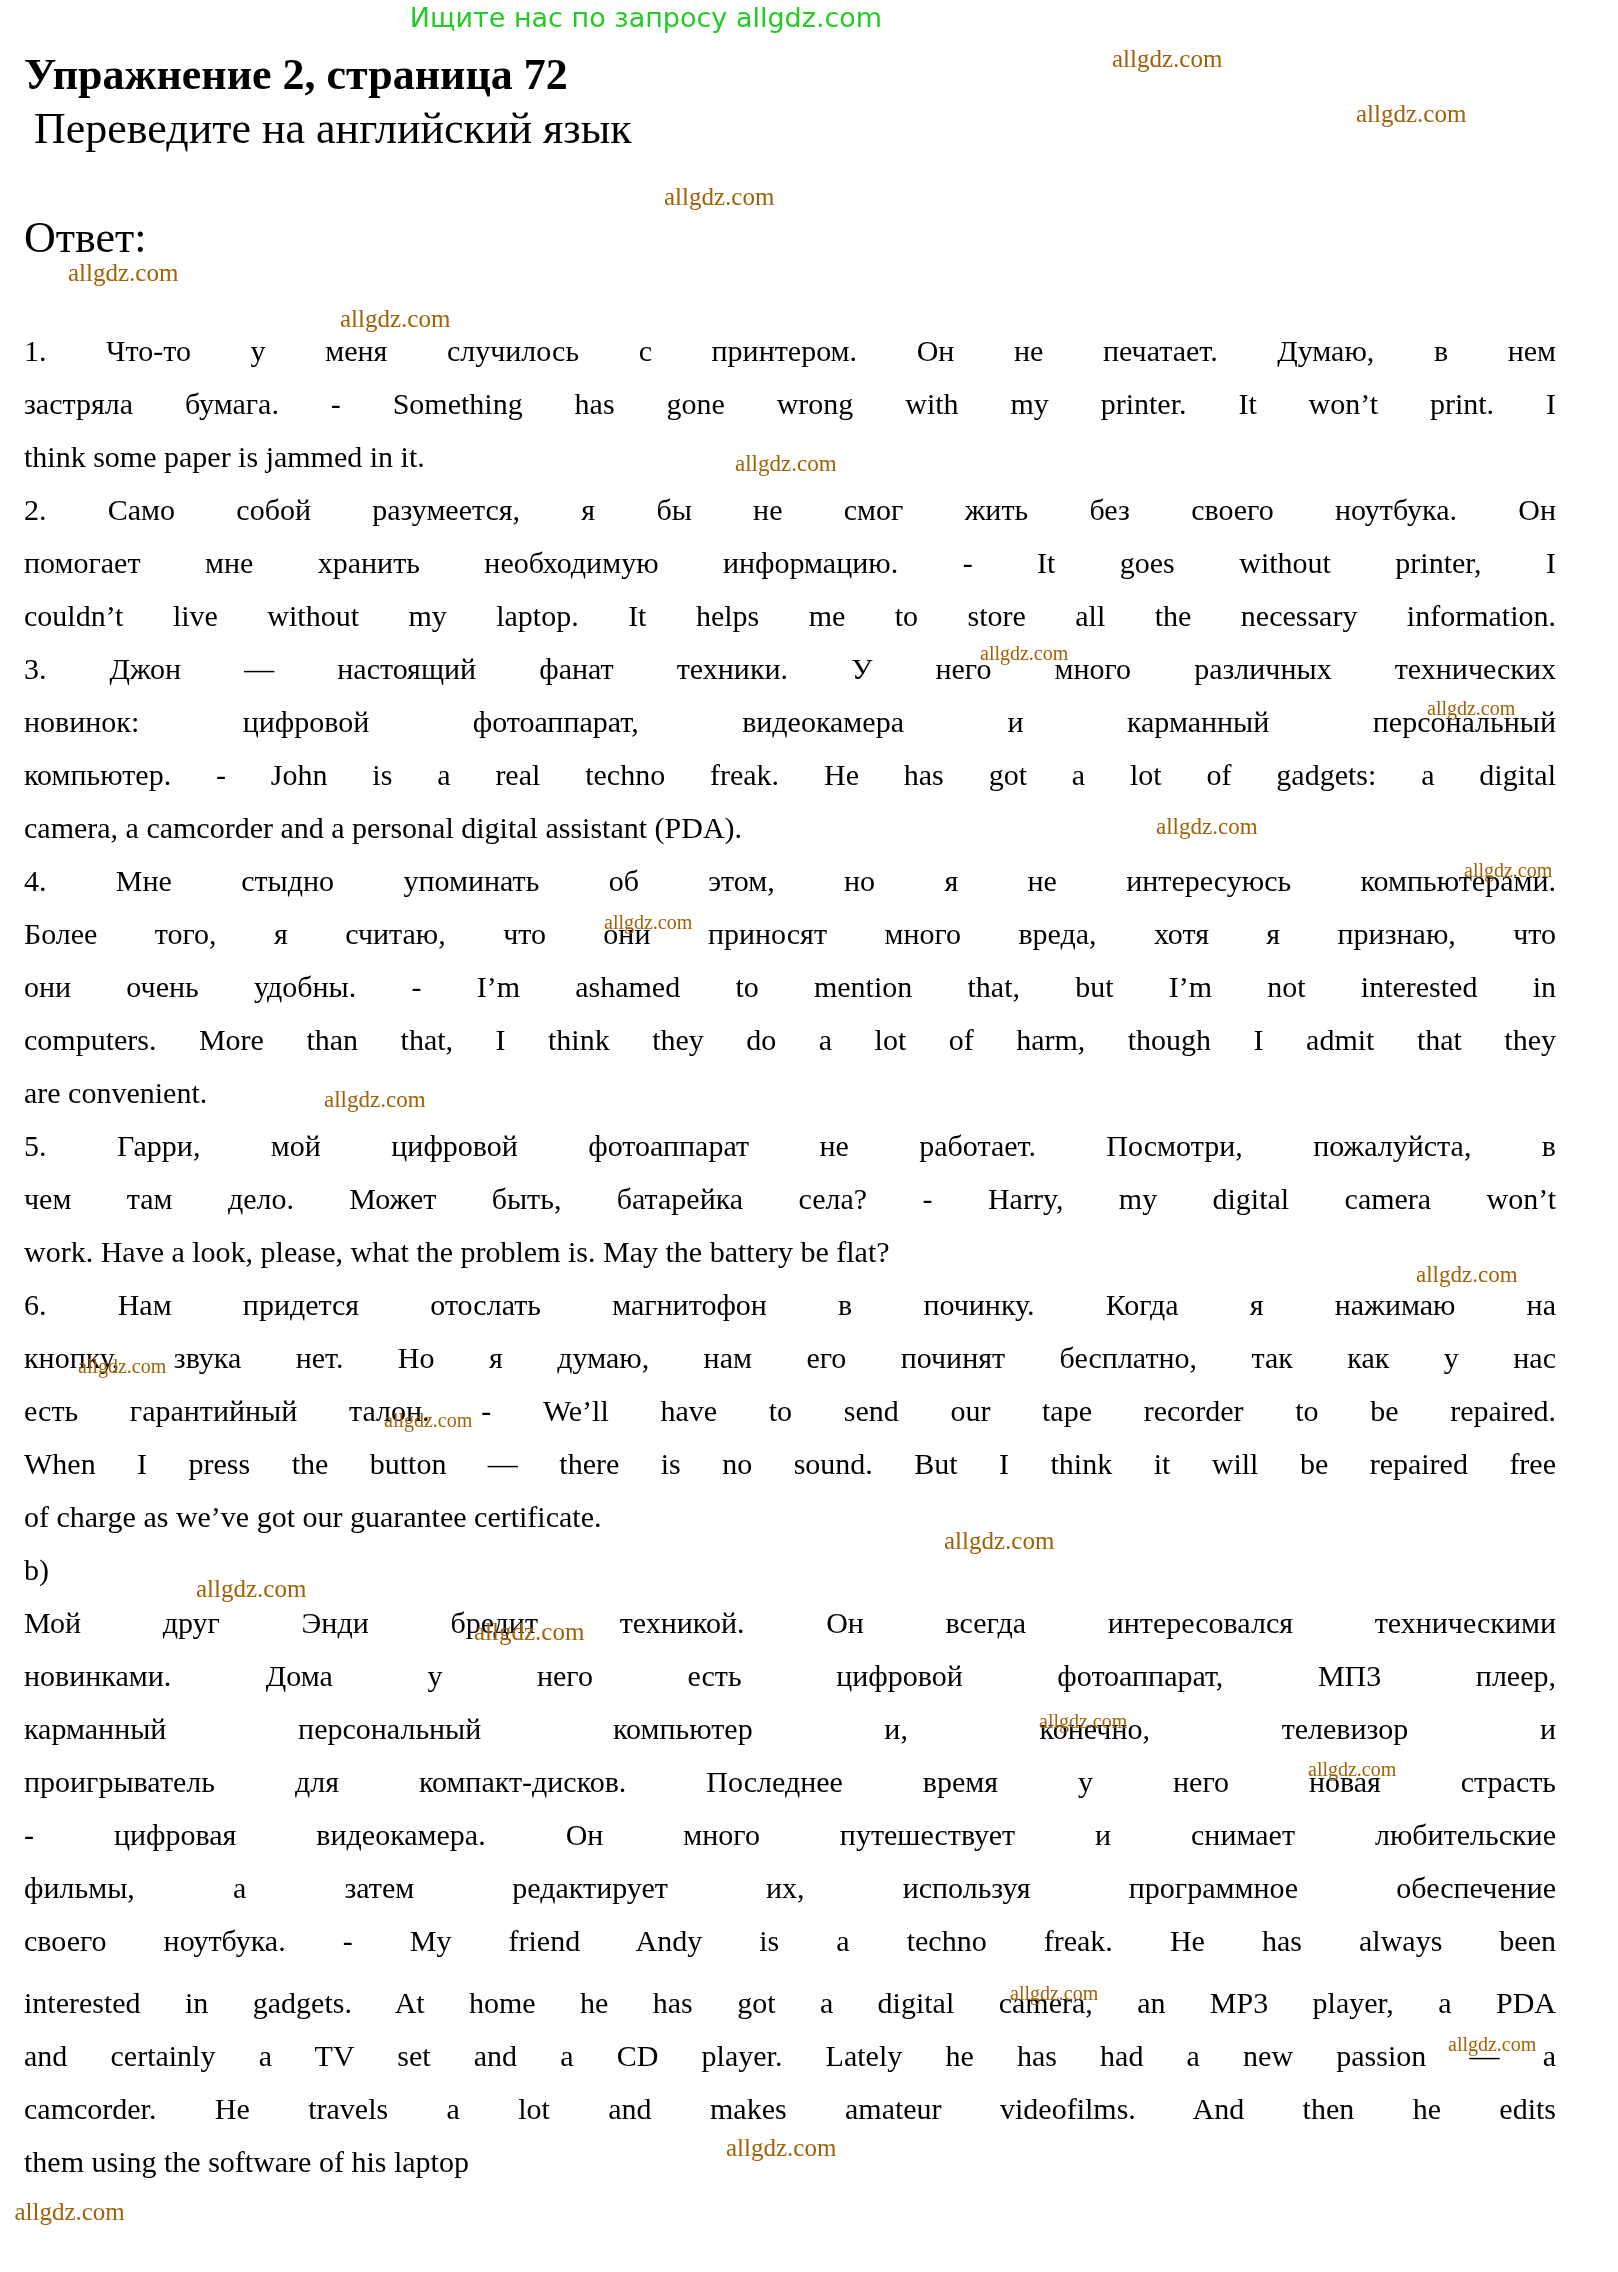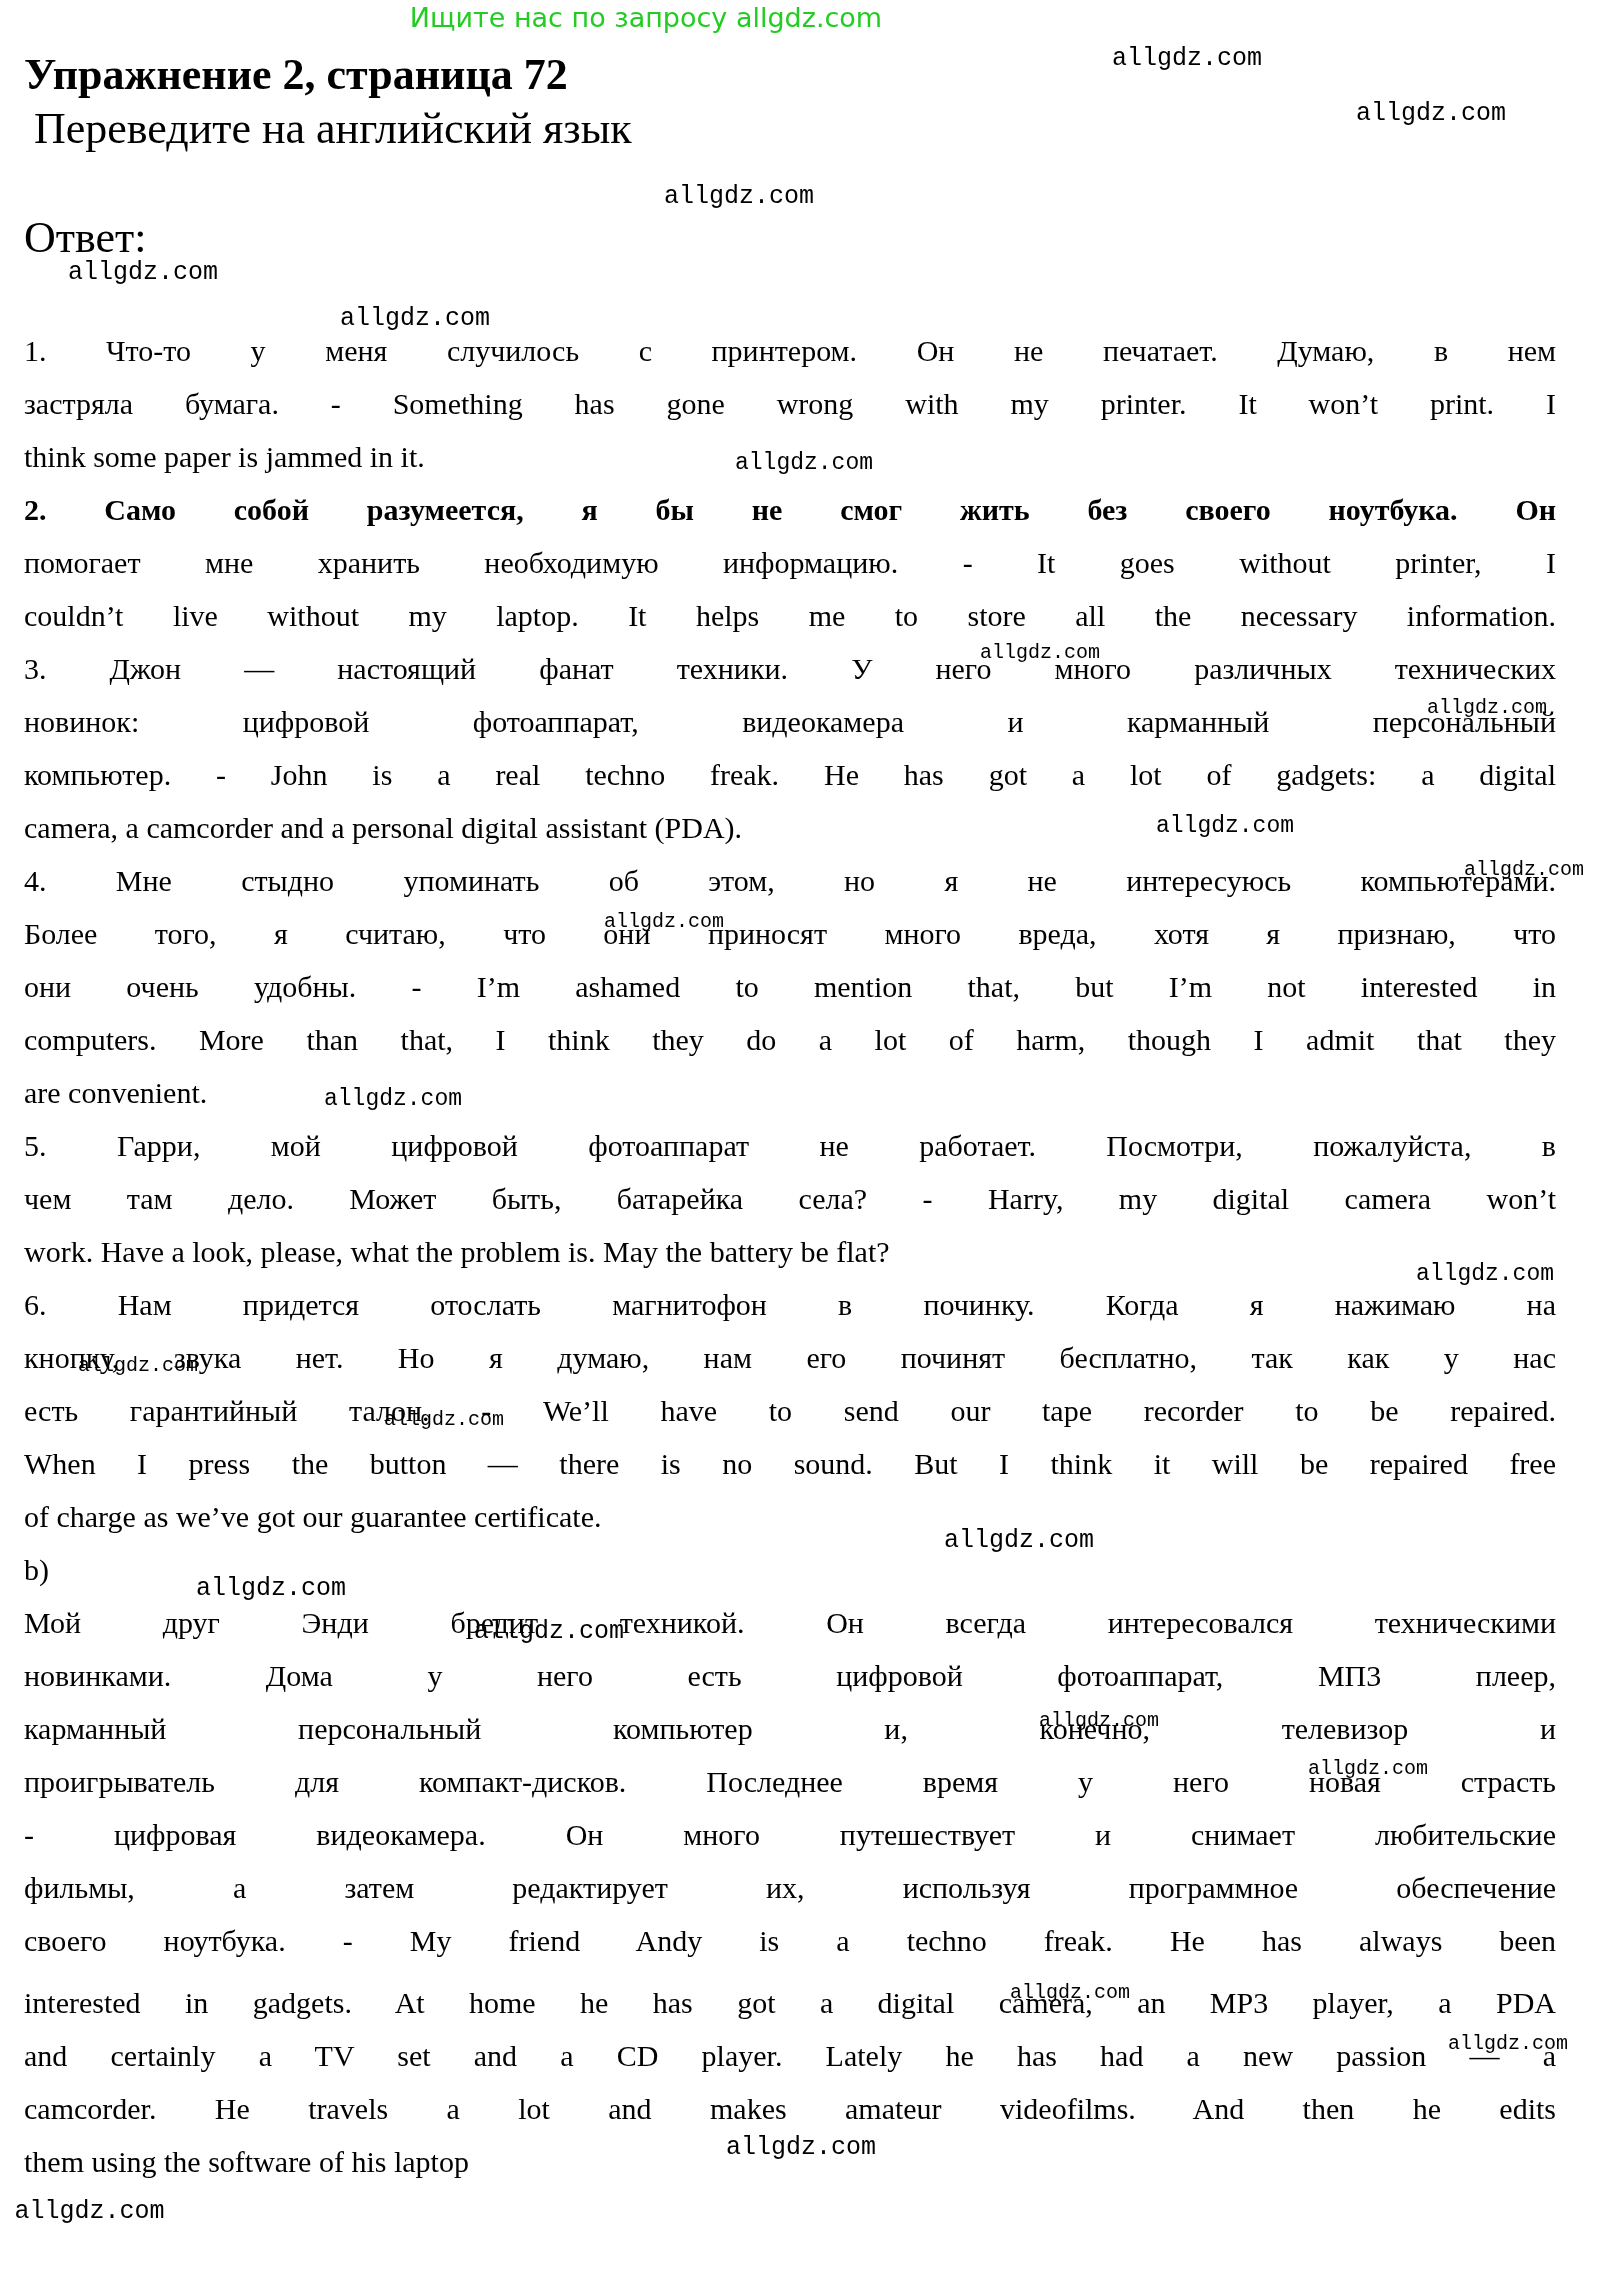--- a/index.html
+++ b/index.html
@@ -23,21 +23,21 @@
   }
   .body-lines { position: absolute; left: 24px; top: 324px; width: 1532px; }
   .line {
     height: 53px; line-height: 53px;
     font-family: "Liberation Serif", serif; font-size: 30px; color: #000;
     white-space: nowrap; overflow: visible;
     text-align: justify; text-align-last: justify;
   }
   .line.last { text-align-last: left; }
   .wm {
-    position: absolute; font-family: Liberation Mono, monospace; color: #000000;
+    position: absolute; font-family: Liberation Serif, serif; color: #a16207;
     white-space: nowrap; line-height: 1; text-align: right;
   }
   .footer {
     position: absolute; left: 0; top: 2233px; width: 1619px; text-align: center;
     font-family: "DejaVu Sans", sans-serif; font-size: 27px; line-height: 35px; white-space: pre;
   }
 </style>
 </head>
 <body>
 
@@ -46,21 +46,21 @@
 </div>
 
 <div class="title">Упражнение 2, страница 72</div>
 <div class="subtitle">Переведите на английский язык</div>
 <div class="answer-label">Ответ:</div>
 
 <div class="body-lines" id="body-lines">
     <div class="line" style="word-spacing: 0px;">1. Что-то у меня случилось с принтером. Он не печатает. Думаю, в нем</div>
     <div class="line" style="word-spacing: 0px;">застряла бумага. - Something has gone wrong with my printer. It won’t print. I</div>
     <div class="line last">think some paper is jammed in it.</div>
-    <div class="line" style="word-spacing: 0px; font-weight: bold;">2. Само собой разумеется, я бы не смог жить без своего ноутбука. Он</div>
+    <div class="line" style="word-spacing: 0px;">2. Само собой разумеется, я бы не смог жить без своего ноутбука. Он</div>
     <div class="line" style="word-spacing: 0px;">помогает мне хранить необходимую информацию. - It goes without printer, I</div>
     <div class="line" style="word-spacing: 0px;">couldn’t live without my laptop. It helps me to store all the necessary information.</div>
     <div class="line" style="word-spacing: 0px;">3. Джон — настоящий фанат техники. У него много различных технических</div>
     <div class="line" style="word-spacing: 0px;">новинок: цифровой фотоаппарат, видеокамера и карманный персональный</div>
     <div class="line" style="word-spacing: 0px;">компьютер. - John is a real techno freak. He has got a lot of gadgets: a digital</div>
     <div class="line last">camera, a camcorder and a personal digital assistant (PDA).</div>
     <div class="line" style="word-spacing: 0px;">4. Мне стыдно упоминать об этом, но я не интересуюсь компьютерами.</div>
     <div class="line" style="word-spacing: 0px;">Более того, я считаю, что они приносят много вреда, хотя я признаю, что</div>
     <div class="line" style="word-spacing: 0px;">они очень удобны. - I’m ashamed to mention that, but I’m not interested in</div>
     <div class="line" style="word-spacing: 0px;">computers. More than that, I think they do a lot of harm, though I admit that they</div>

